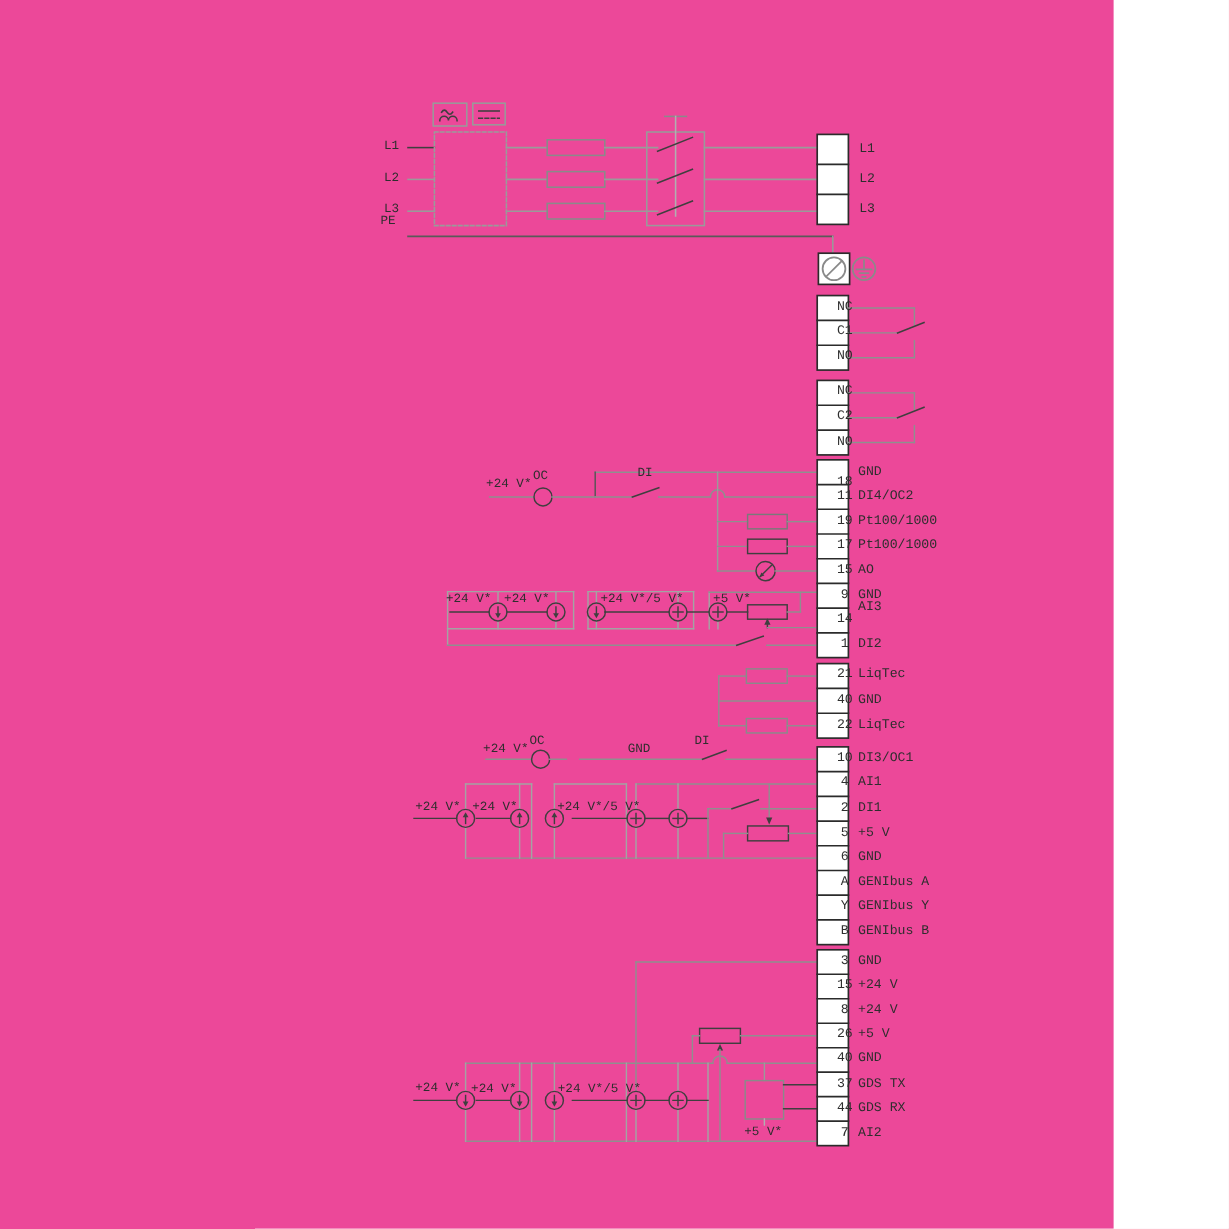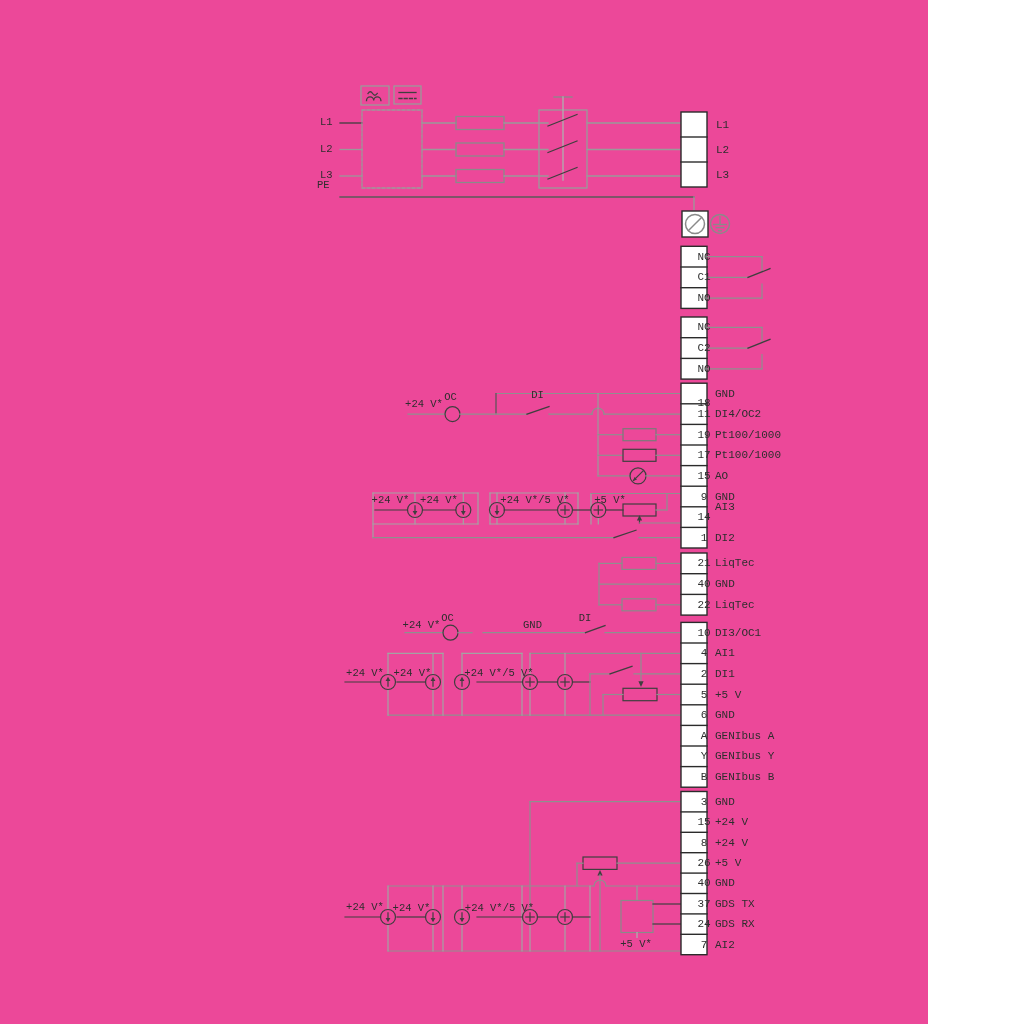--- a/index.html
+++ b/index.html
@@ -426,21 +426,21 @@
 <div class="lbl tnum" style="left:694px;top:822.1px">15</div>
 <div class="lbl lbl-l tlabel" style="left:715px;top:822.1px">+24 V</div>
 <div class="lbl tnum" style="left:694px;top:842.5px">8</div>
 <div class="lbl lbl-l tlabel" style="left:715px;top:842.5px">+24 V</div>
 <div class="lbl tnum" style="left:694px;top:862.9px">26</div>
 <div class="lbl lbl-l tlabel" style="left:715px;top:862.9px">+5 V</div>
 <div class="lbl tnum" style="left:694px;top:883.3px">40</div>
 <div class="lbl lbl-l tlabel" style="left:715px;top:883.3px">GND</div>
 <div class="lbl tnum" style="left:694px;top:903.7px">37</div>
 <div class="lbl lbl-l tlabel" style="left:715px;top:903.7px">GDS TX</div>
-<div class="lbl tnum" style="left:694px;top:924.1px">24</div>
+<div class="lbl tnum" style="left:694px;top:924.1px">44</div>
 <div class="lbl lbl-l tlabel" style="left:715px;top:924.1px">GDS RX</div>
 <div class="lbl tnum" style="left:694px;top:944.5px">7</div>
 <div class="lbl lbl-l tlabel" style="left:715px;top:944.5px">AI2</div>
 
 <div class="lbl" style="left:424px;top:404px">+24 V*</div>
 <div class="lbl" style="left:450.5px;top:397px">OC</div>
 <div class="lbl" style="left:537.5px;top:395px">DI</div>
 <div class="lbl" style="left:390.5px;top:500px">+24 V*</div>
 <div class="lbl" style="left:439px;top:500px">+24 V*</div>
 <div class="lbl" style="left:535px;top:500px">+24 V*/5 V*</div>

